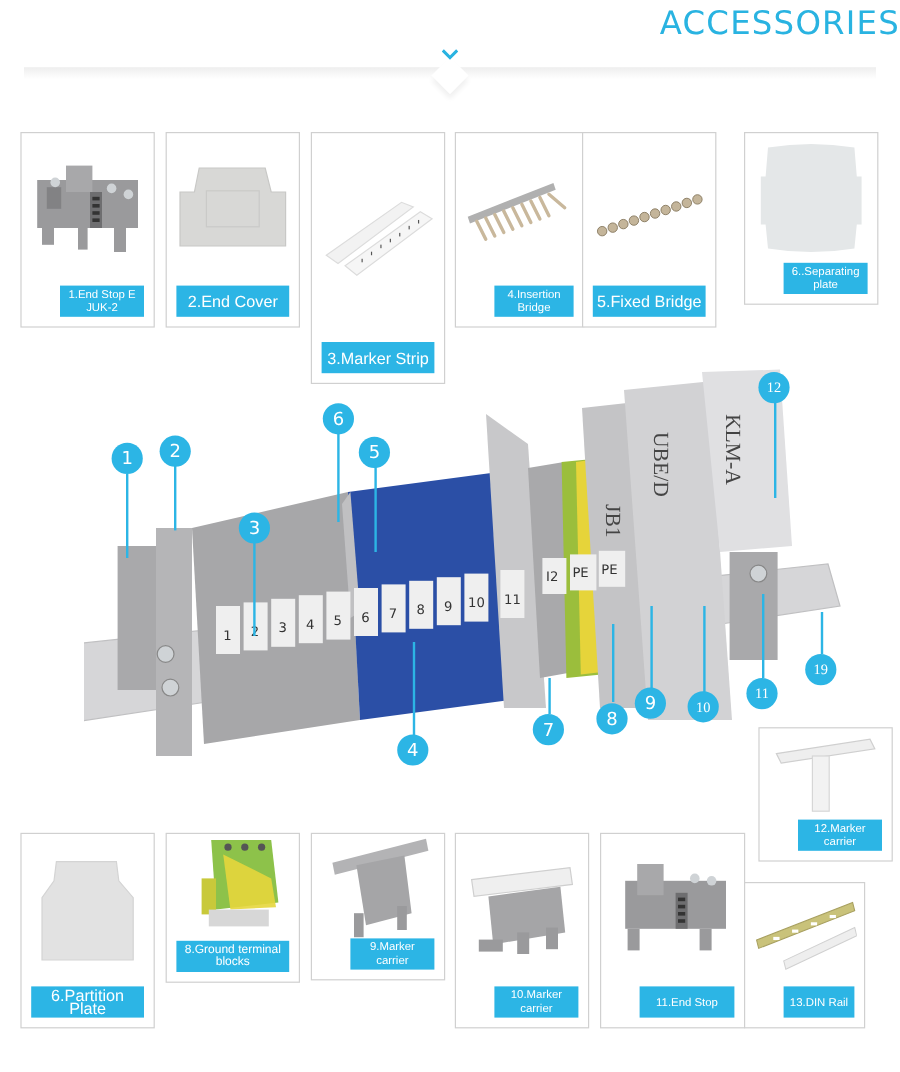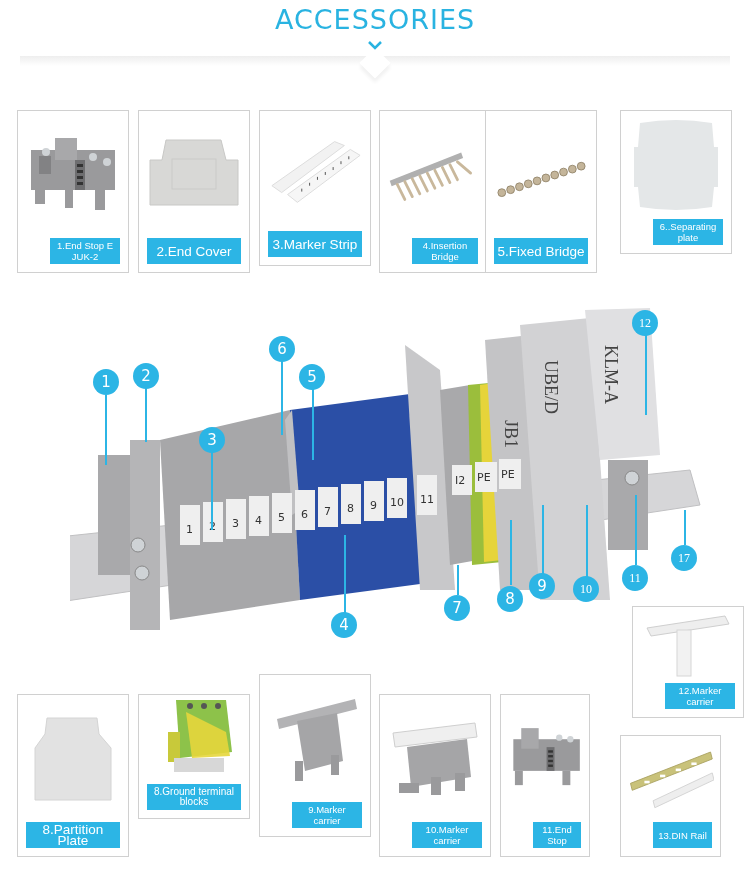--- a/index.html
+++ b/index.html
@@ -1,20 +1,20 @@
 <!DOCTYPE html>
 <html><head>
 <meta charset="utf-8">
 <style>
   * { box-sizing: border-box; margin: 0; padding: 0; }
   html, body { width: 750px; height: 893px; background: #ffffff; overflow: hidden; }
   body { position: relative; font-family: "Liberation Sans", sans-serif; }
 
   .header { position: absolute; left: 0; top: 0; width: 750px; height: 70px; }
-  .header-title { position: absolute; left: 0; width: 750px; top: 4px; text-align: center;
+  .header-title { position: absolute; left: 0; width: 750px; top: 4px; text-align: right;
     font-family: "DejaVu Sans", sans-serif; font-size: 27px; letter-spacing: 1px; color: #29b3e1; font-weight: normal; }
   .header-shadow { position: absolute; left: 20px; right: 20px; top: 56px; height: 10px;
     background: linear-gradient(#eeeeee, rgba(255,255,255,0)); }
   .header-notch { position: absolute; left: 364px; top: 52px; width: 22px; height: 22px;
     background: #fff; transform: rotate(45deg); box-shadow: 3px 3px 4px rgba(0,0,0,0.06); }
   .header-chevron { position: absolute; left: 368px; top: 40px; width: 14px; height: 10px; }
 
   .card { position: absolute; border: 1px solid #d0d0d0; background: #fff; }
   .card .thumb { position: absolute; left: 6px; right: 6px; top: 8px; bottom: 42px; display: flex; align-items: center; justify-content: center; }
   .card .label { position: absolute; left: 8px; right: 8px; bottom: 8px; height: 26px; background: #2cb5e5; color: #fff;
@@ -67,21 +67,21 @@
 <div class="card" style="left:138px;top:110px;width:112px;height:163px;">
   <div class="thumb">
     <svg width="96" height="80" viewBox="0 0 96 80">
       <polygon points="20,5 75,5 80,25 92,25 92,70 4,70 4,25 16,25" fill="#d8d8d6" stroke="#c8c8c6"></polygon>
       <rect x="26" y="24" width="44" height="30" fill="none" stroke="#cacac8"></rect>
     </svg>
   </div>
   <div class="label big">2.End Cover</div>
 </div>
 
-<div class="card" style="left:259px;top:110px;width:112px;height:156px;">
+<div class="card" style="left:259px;top:110px;width:112px;height:210px;">
   <div class="thumb">
     <svg width="100" height="80" viewBox="0 0 100 80">
       <polygon points="6,55 70,10 80,14 16,62" fill="#f2f2f2" stroke="#dcdcdc"></polygon>
       <polygon points="22,64 86,18 96,24 32,72" fill="#f6f6f6" stroke="#dcdcdc"></polygon>
       <g fill="#555">
           <rect x="36" y="58" width="1" height="3"></rect>
           <rect x="44" y="52" width="1" height="3"></rect>
           <rect x="52" y="46" width="1" height="3"></rect>
           <rect x="60" y="41" width="1" height="3"></rect>
           <rect x="68" y="36" width="1" height="3"></rect>
@@ -237,58 +237,58 @@
   <div class="leader" style="left:516px;top:205px;height:72px;"></div>
   <div class="badge sm" style="left:503px;top:276px;">10</div>
 
   <div class="leader" style="left:565px;top:195px;height:70px;"></div>
   <div class="badge sm" style="left:552px;top:265px;">11</div>
 
   <div class="leader" style="left:575px;top:35px;height:80px;"></div>
   <div class="badge sm" style="left:562px;top:10px;">12</div>
 
   <div class="leader" style="left:614px;top:210px;height:35px;"></div>
-  <div class="badge sm" style="left:601px;top:245px;">17</div>
+  <div class="badge sm" style="left:601px;top:245px;">19</div>
 </div>
 
 <div class="card" style="left:632px;top:606px;width:112px;height:112px;">
   <div class="thumb">
     <svg width="90" height="70" viewBox="0 0 90 70">
       <polygon points="4,18 82,6 86,14 8,26" fill="#eeeeee" stroke="#cfcfcf"></polygon>
       <rect x="34" y="20" width="14" height="46" fill="#f2f2f2" stroke="#d6d6d6"></rect>
     </svg>
   </div>
   <div class="label small">12.Marker carrier</div>
 </div>
 
 <div class="card" style="left:17px;top:694px;width:112px;height:163px;">
   <div class="thumb">
     <svg width="96" height="90" viewBox="0 0 96 90">
       <polygon points="22,4 72,4 74,20 86,34 86,86 10,86 10,34 20,20" fill="#e2e2e2" stroke="#d4d4d4"></polygon>
     </svg>
   </div>
-  <div class="label big">8.Partition Plate</div>
+  <div class="label big">6.Partition Plate</div>
 </div>
 
 <div class="card" style="left:138px;top:694px;width:112px;height:125px;">
   <div class="thumb">
     <svg width="96" height="96" viewBox="0 0 96 96">
       <polygon points="30,8 80,8 86,60 34,66" fill="#8dc24a"></polygon>
       <polygon points="40,20 80,40 84,64 46,66" fill="#e5d63c" opacity="0.9"></polygon>
       <rect x="22" y="40" width="12" height="30" fill="#c8c93a"></rect>
       <rect x="28" y="66" width="50" height="14" fill="#d7d7d7"></rect>
       <circle cx="44" cy="14" r="3" fill="#555"></circle>
         <circle cx="58" cy="14" r="3" fill="#555"></circle>
         <circle cx="72" cy="14" r="3" fill="#555"></circle>
     </svg>
   </div>
   <div class="label two">8.Ground terminal blocks</div>
 </div>
 
-<div class="card" style="left:259px;top:674px;width:112px;height:163px;">
+<div class="card" style="left:259px;top:694px;width:112px;height:123px;">
   <div class="thumb">
     <svg width="96" height="96" viewBox="0 0 96 96">
       <polygon points="10,28 88,8 90,18 12,38" fill="#b3b3b5"></polygon>
       <polygon points="30,30 70,22 76,70 38,80" fill="#a5a5a7"></polygon>
       <rect x="28" y="70" width="8" height="20" fill="#9a9a9c"></rect>
         <rect x="64" y="64" width="8" height="20" fill="#9a9a9c"></rect>
     </svg>
   </div>
   <div class="label small">9.Marker carrier</div>
 </div>
@@ -299,21 +299,21 @@
       <polygon points="6,22 88,12 90,26 8,36" fill="#efefef" stroke="#cfcfcf"></polygon>
       <polygon points="20,36 80,28 84,66 24,76" fill="#a5a5a7"></polygon>
       <rect x="12" y="72" width="20" height="10" fill="#9a9a9c"></rect>
         <rect x="44" y="66" width="10" height="18" fill="#9a9a9c"></rect>
         <rect x="68" y="62" width="10" height="18" fill="#9a9a9c"></rect>
     </svg>
   </div>
   <div class="label small">10.Marker carrier</div>
 </div>
 
-<div class="card" style="left:500px;top:694px;width:90px;height:163px;">
+<div class="card" style="left:500px;top:694px;width:121px;height:163px;">
   <div class="thumb">
     <svg width="96" height="90" viewBox="0 0 96 90">
       <rect x="8" y="20" width="84" height="40" fill="#9a9a9c"></rect>
       <rect x="18" y="6" width="22" height="26" fill="#a8a8aa"></rect>
       <rect x="50" y="30" width="10" height="30" fill="#6e6e70"></rect>
       <rect x="52" y="34" width="6" height="3" fill="#333"></rect>
         <rect x="52" y="40" width="6" height="3" fill="#333"></rect>
         <rect x="52" y="46" width="6" height="3" fill="#333"></rect>
         <rect x="52" y="52" width="6" height="3" fill="#333"></rect>
       <circle cx="66" cy="18" r="4" fill="#cfd3d6"></circle>

